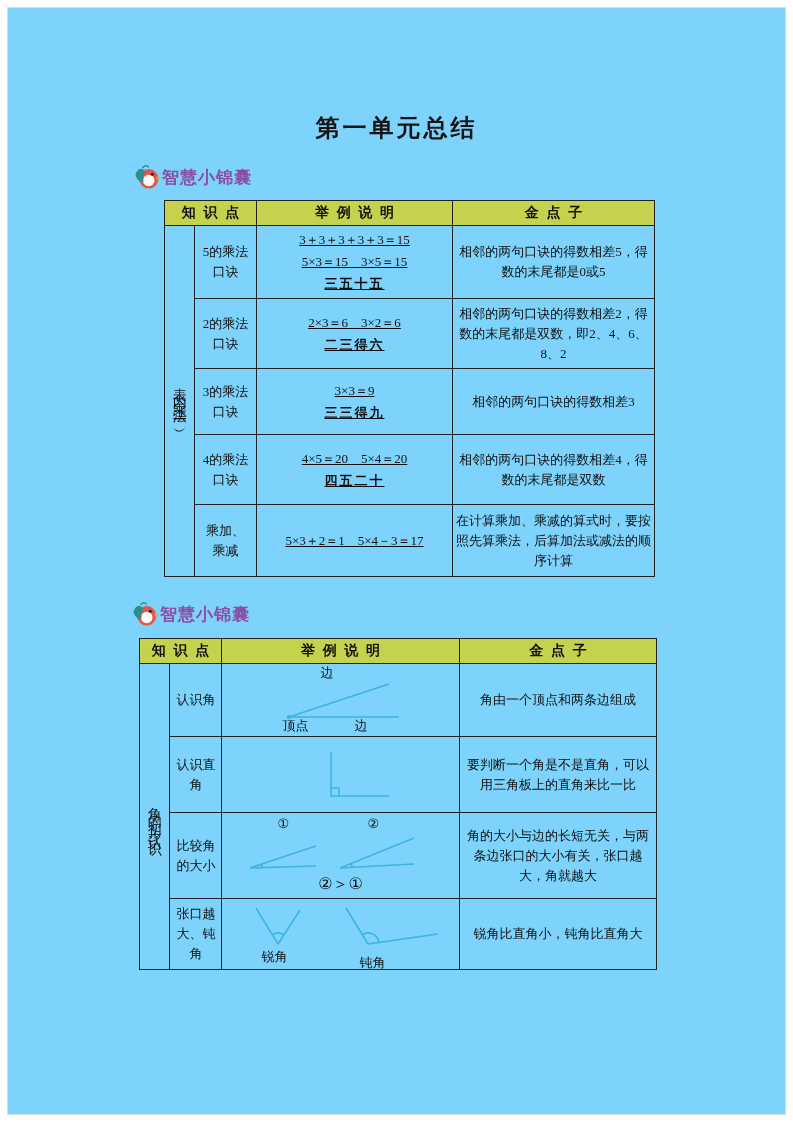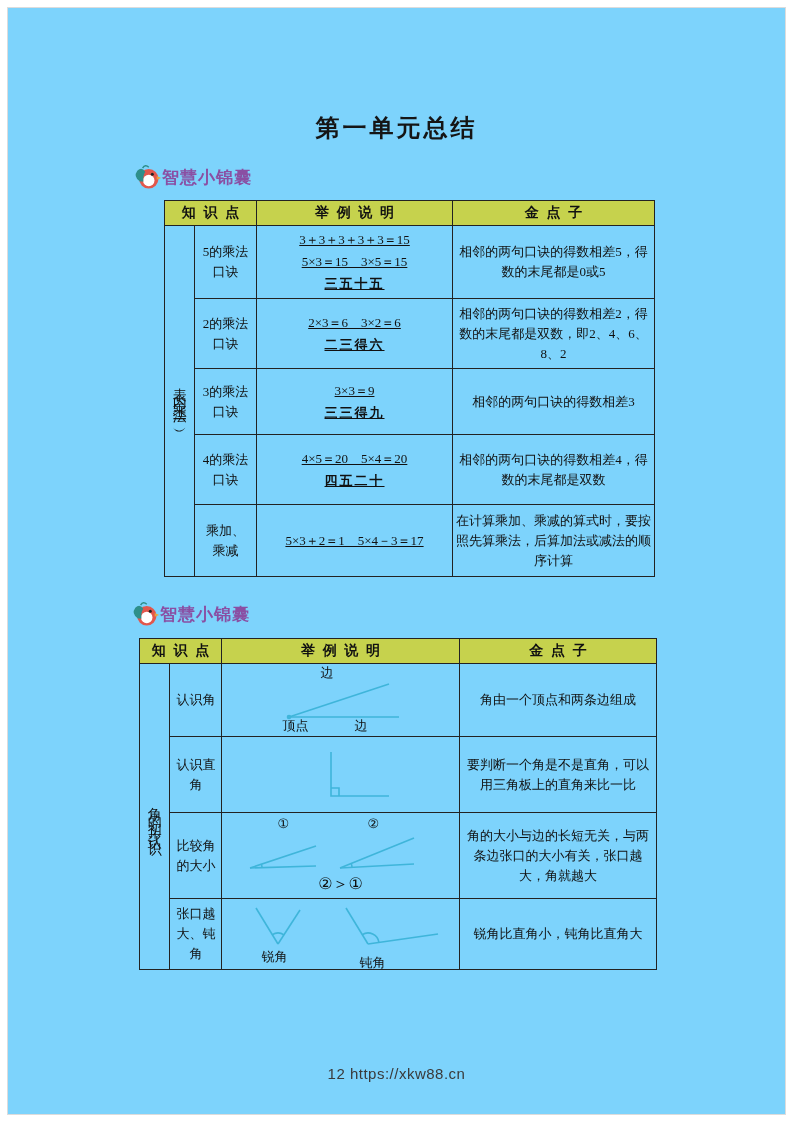--- a/index.html
+++ b/index.html
@@ -231,15 +231,14 @@
             </svg>
             <span class="dlabel" style="left:36px;top:46px">锐角</span>
             <span class="dlabel" style="left:134px;top:52px">钝角</span>
           </div>
         </td>
         <td class="tipcell">锐角比直角小，钝角比直角大</td>
       </tr>
     </tbody>
   </table>
 
-  <div class="footer">12 https://xkw88.cn</div>
 
 </div>
 
 </body></html>

